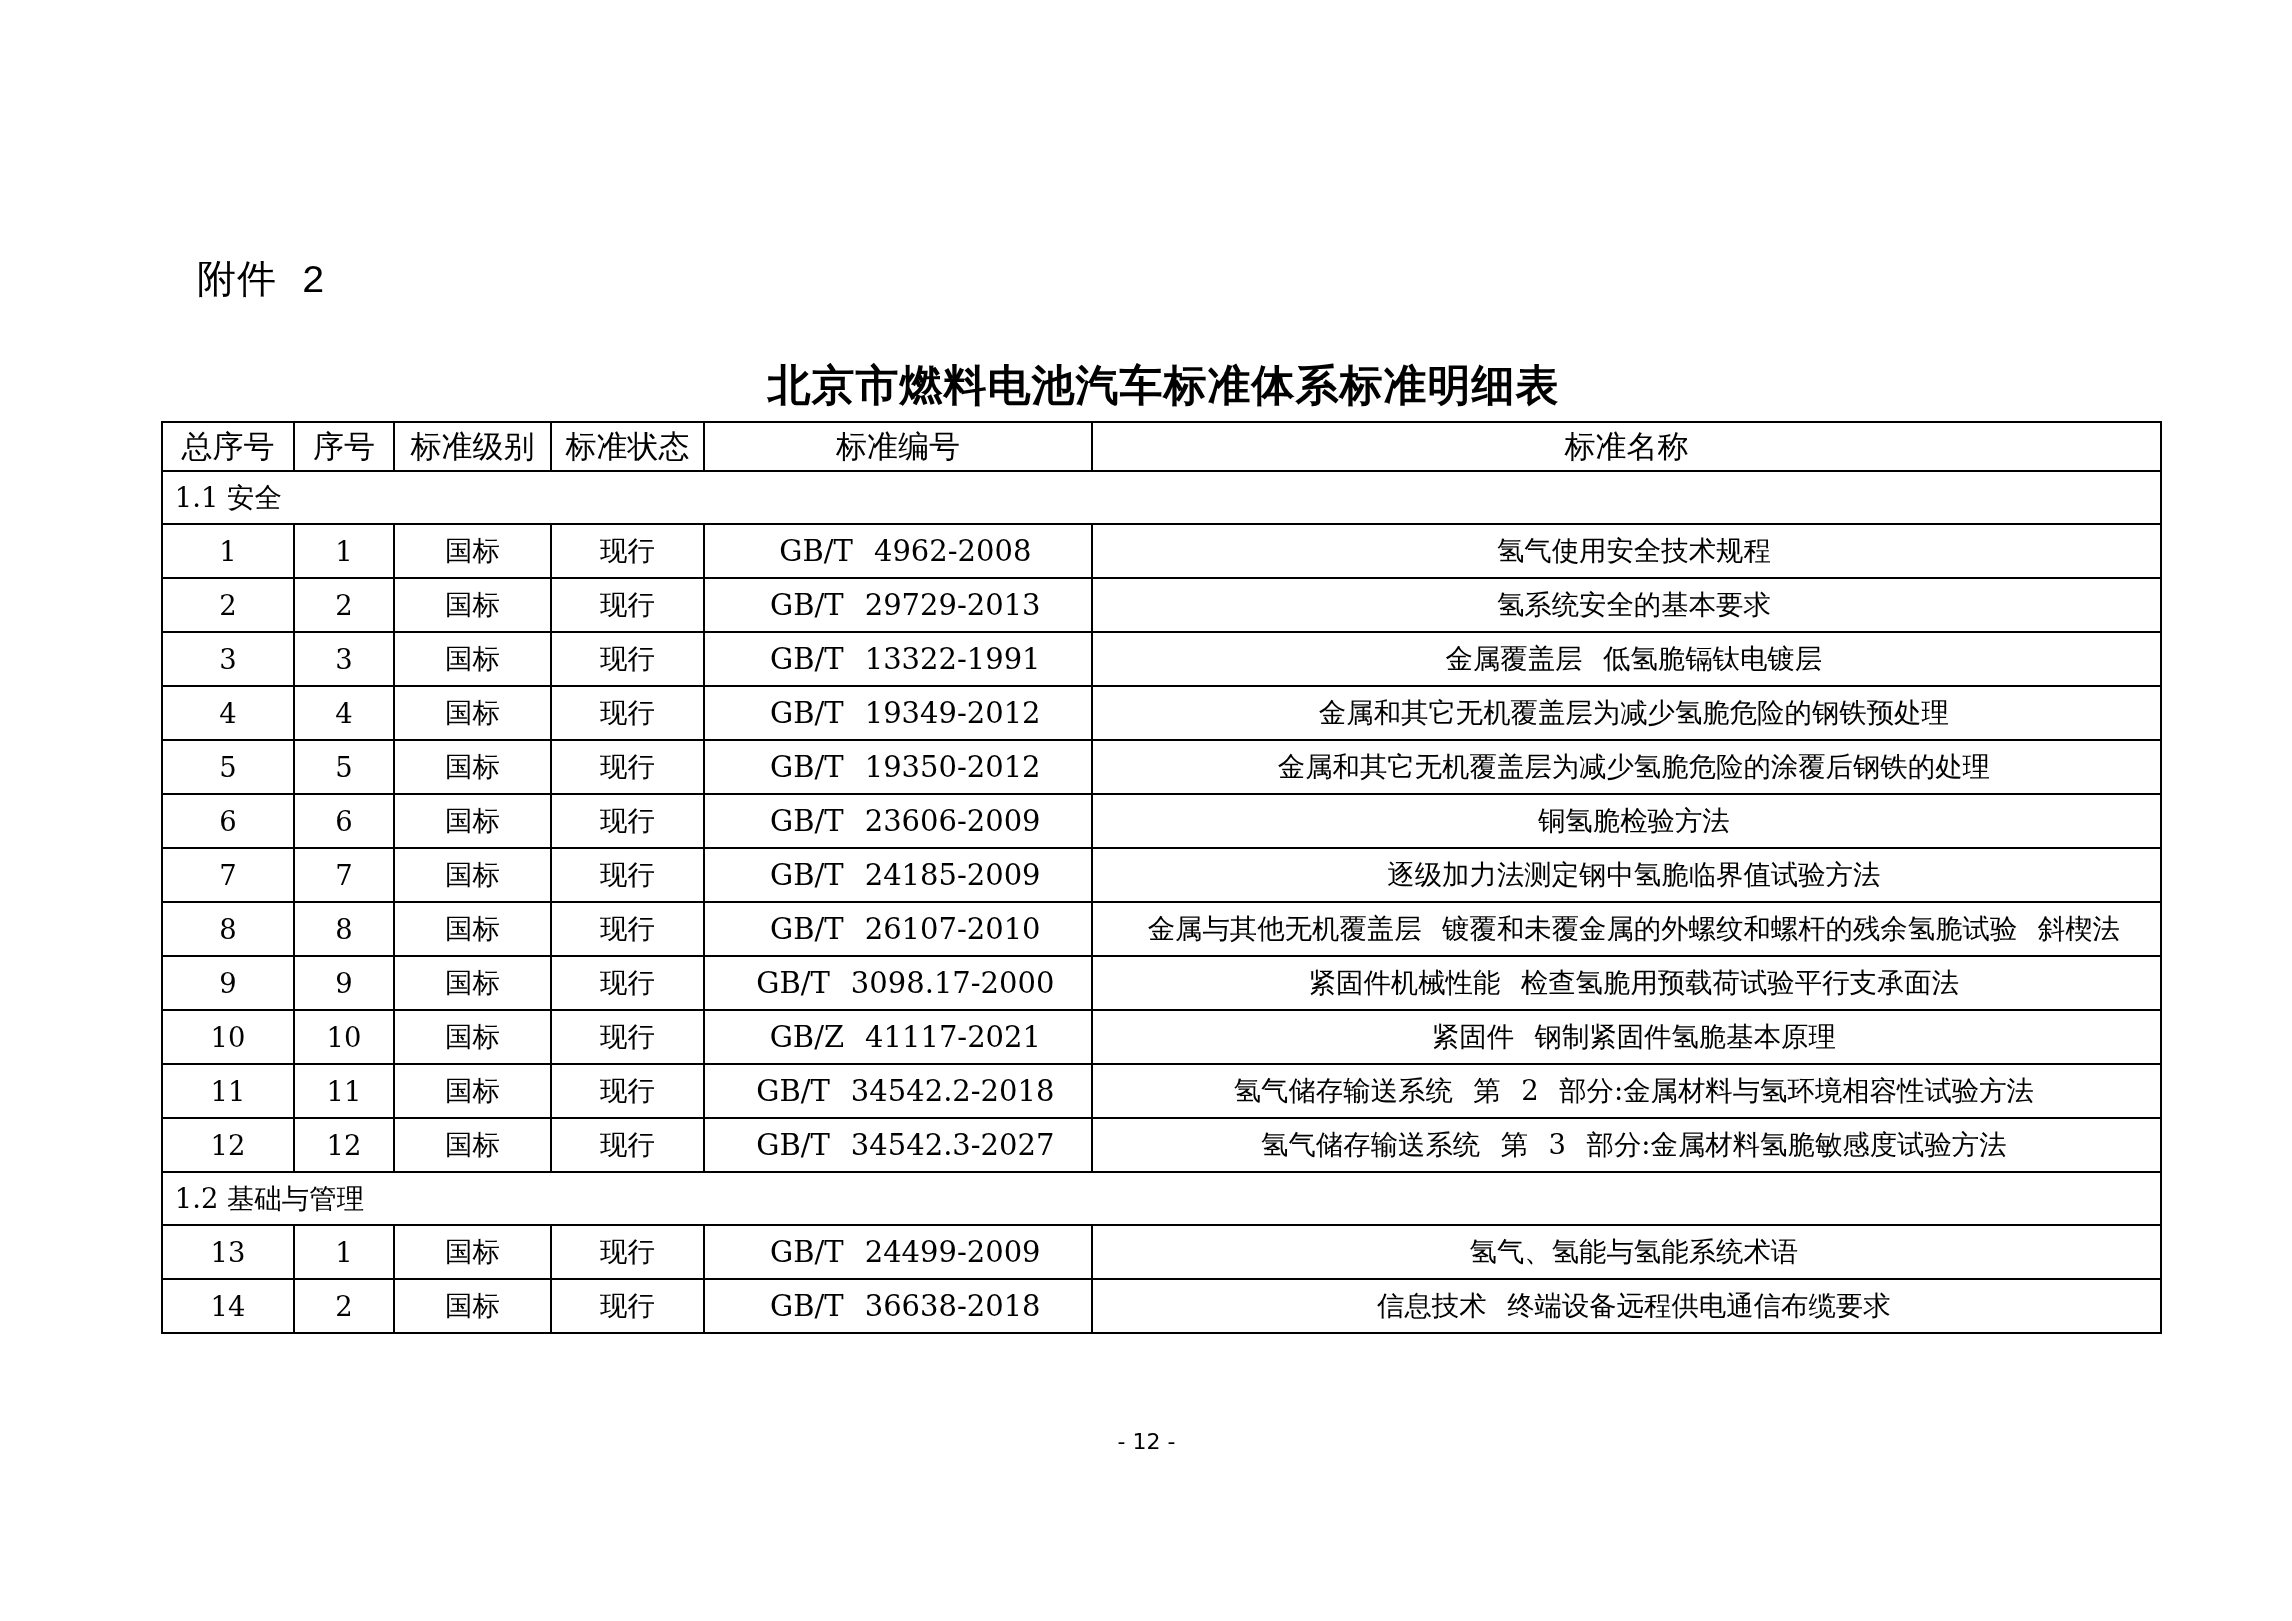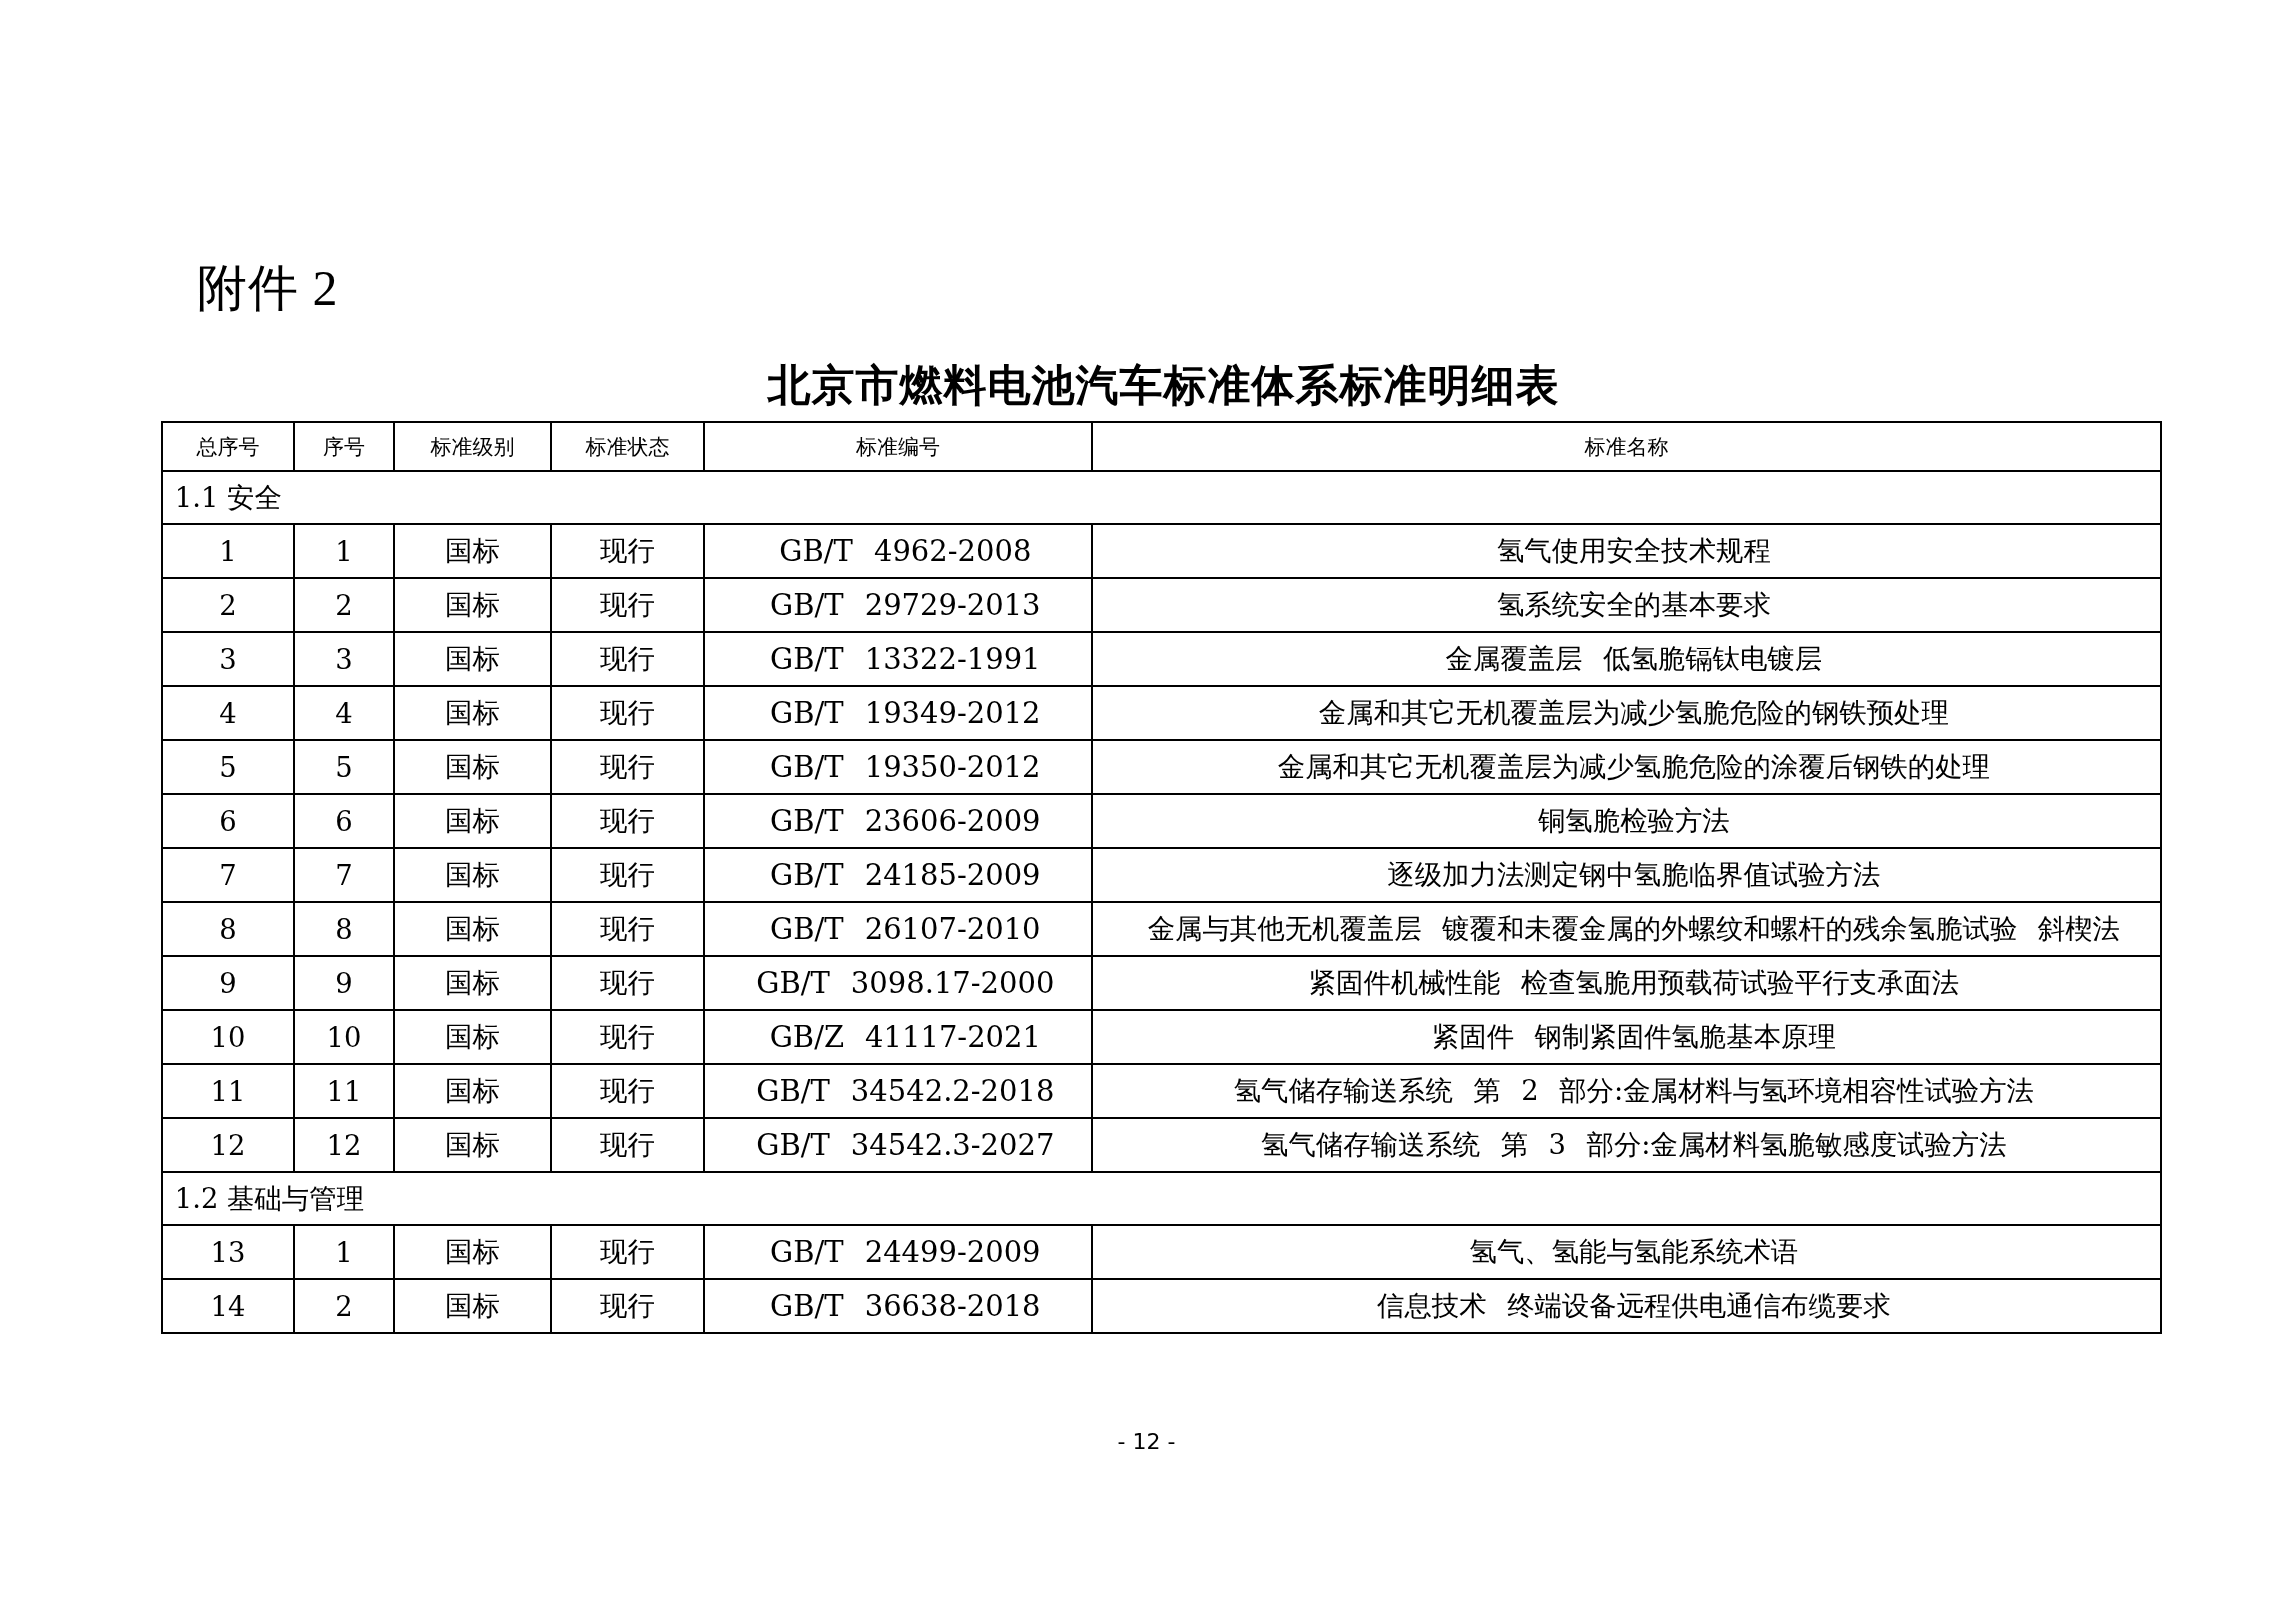--- a/index.html
+++ b/index.html
@@ -12,23 +12,23 @@
     background: #ffffff;
     color: #000000;
     font-family: "DejaVu Serif", "Liberation Serif", serif;
     position: relative;
     overflow: hidden;
   }
   .attachment-label {
     position: absolute;
     left: 197px;
     top: 261px;
-    font-size: 50px;
+    font-size: 39px;
     line-height: 1.1;
-    font-family: Liberation Serif, serif;
+    font-family: Liberation Mono, monospace;
     letter-spacing: 1px;
   }
   .doc-title {
     position: absolute;
     left: 0;
     top: 345px;
     width: 100%;
     text-align: center;
     font-size: 43px;
     font-weight: bold;
@@ -47,21 +47,21 @@
     border: 2.9px solid #000;
   }
   .std-table th, .std-table td {
     border: 2px solid #000;
     padding: 0;
     overflow: hidden;
     white-space: nowrap;
   }
   .std-table th {
     height: 47px;
-    font-size: 21px;
+    font-size: 31px;
     font-weight: normal;
     text-align: center;
     vertical-align: middle;
   }
   .std-table td {
     height: 52px;
     font-size: 27.4px;
     vertical-align: middle;
   }
   .std-table td.section-cell {

